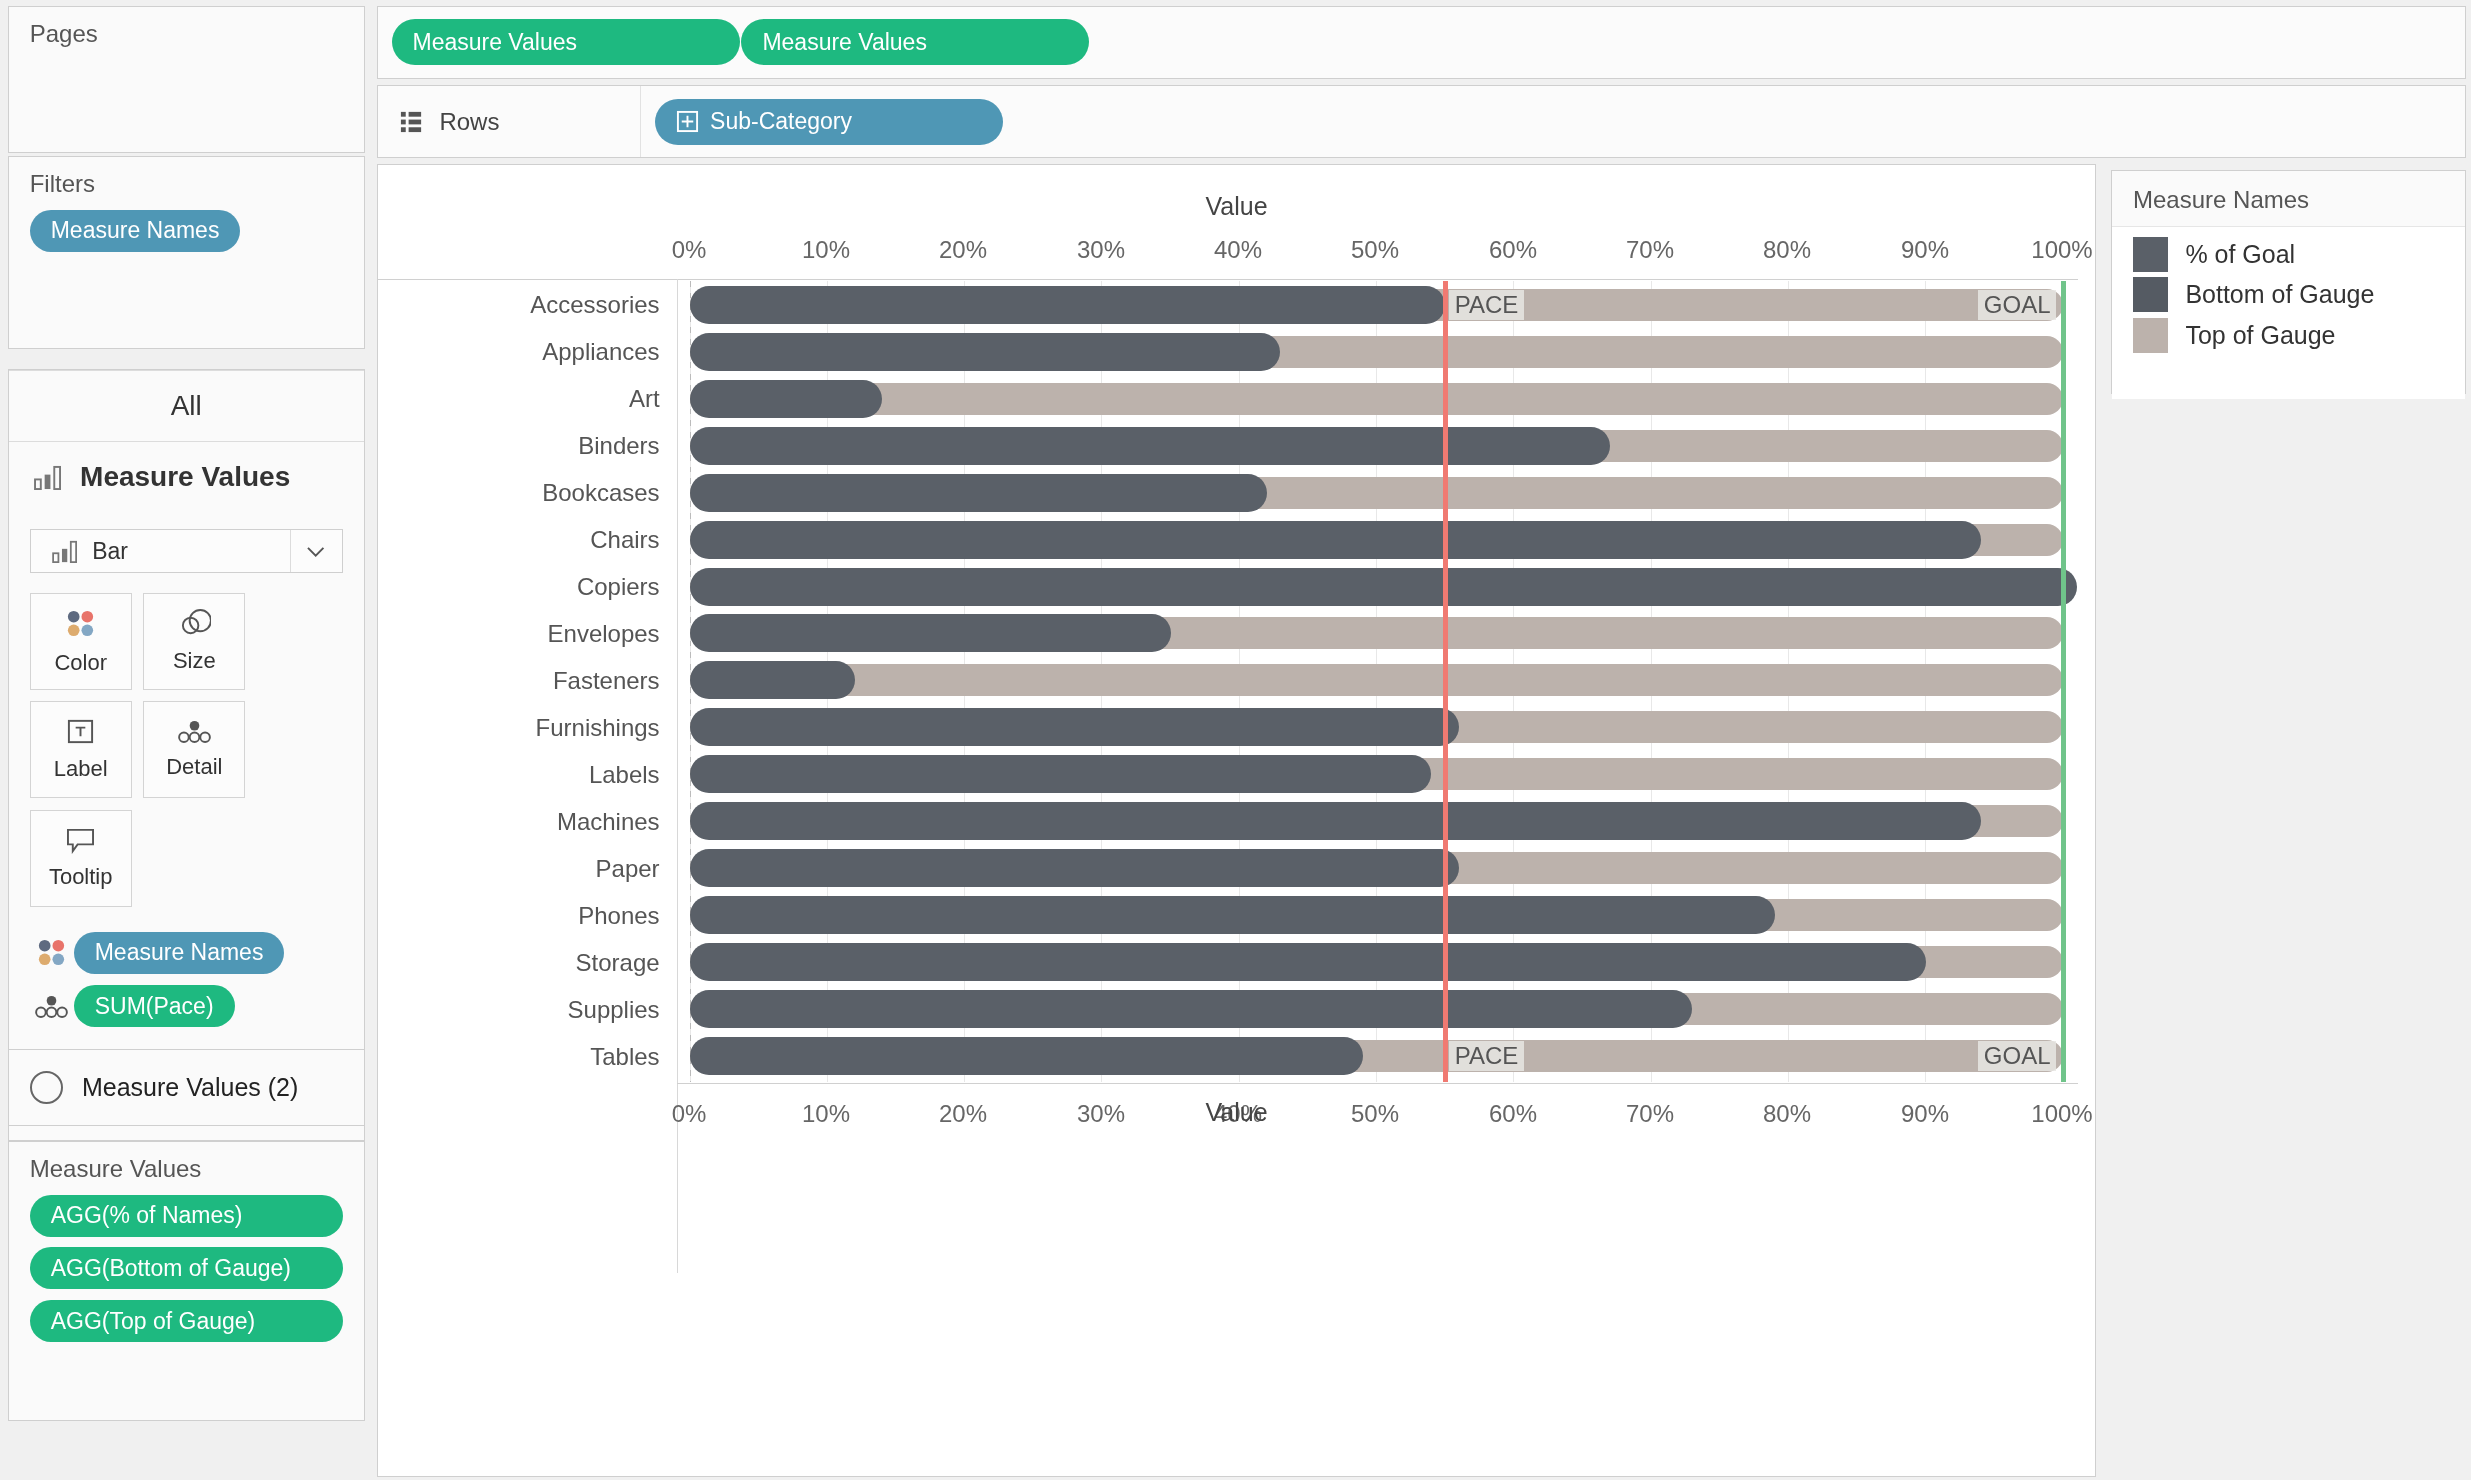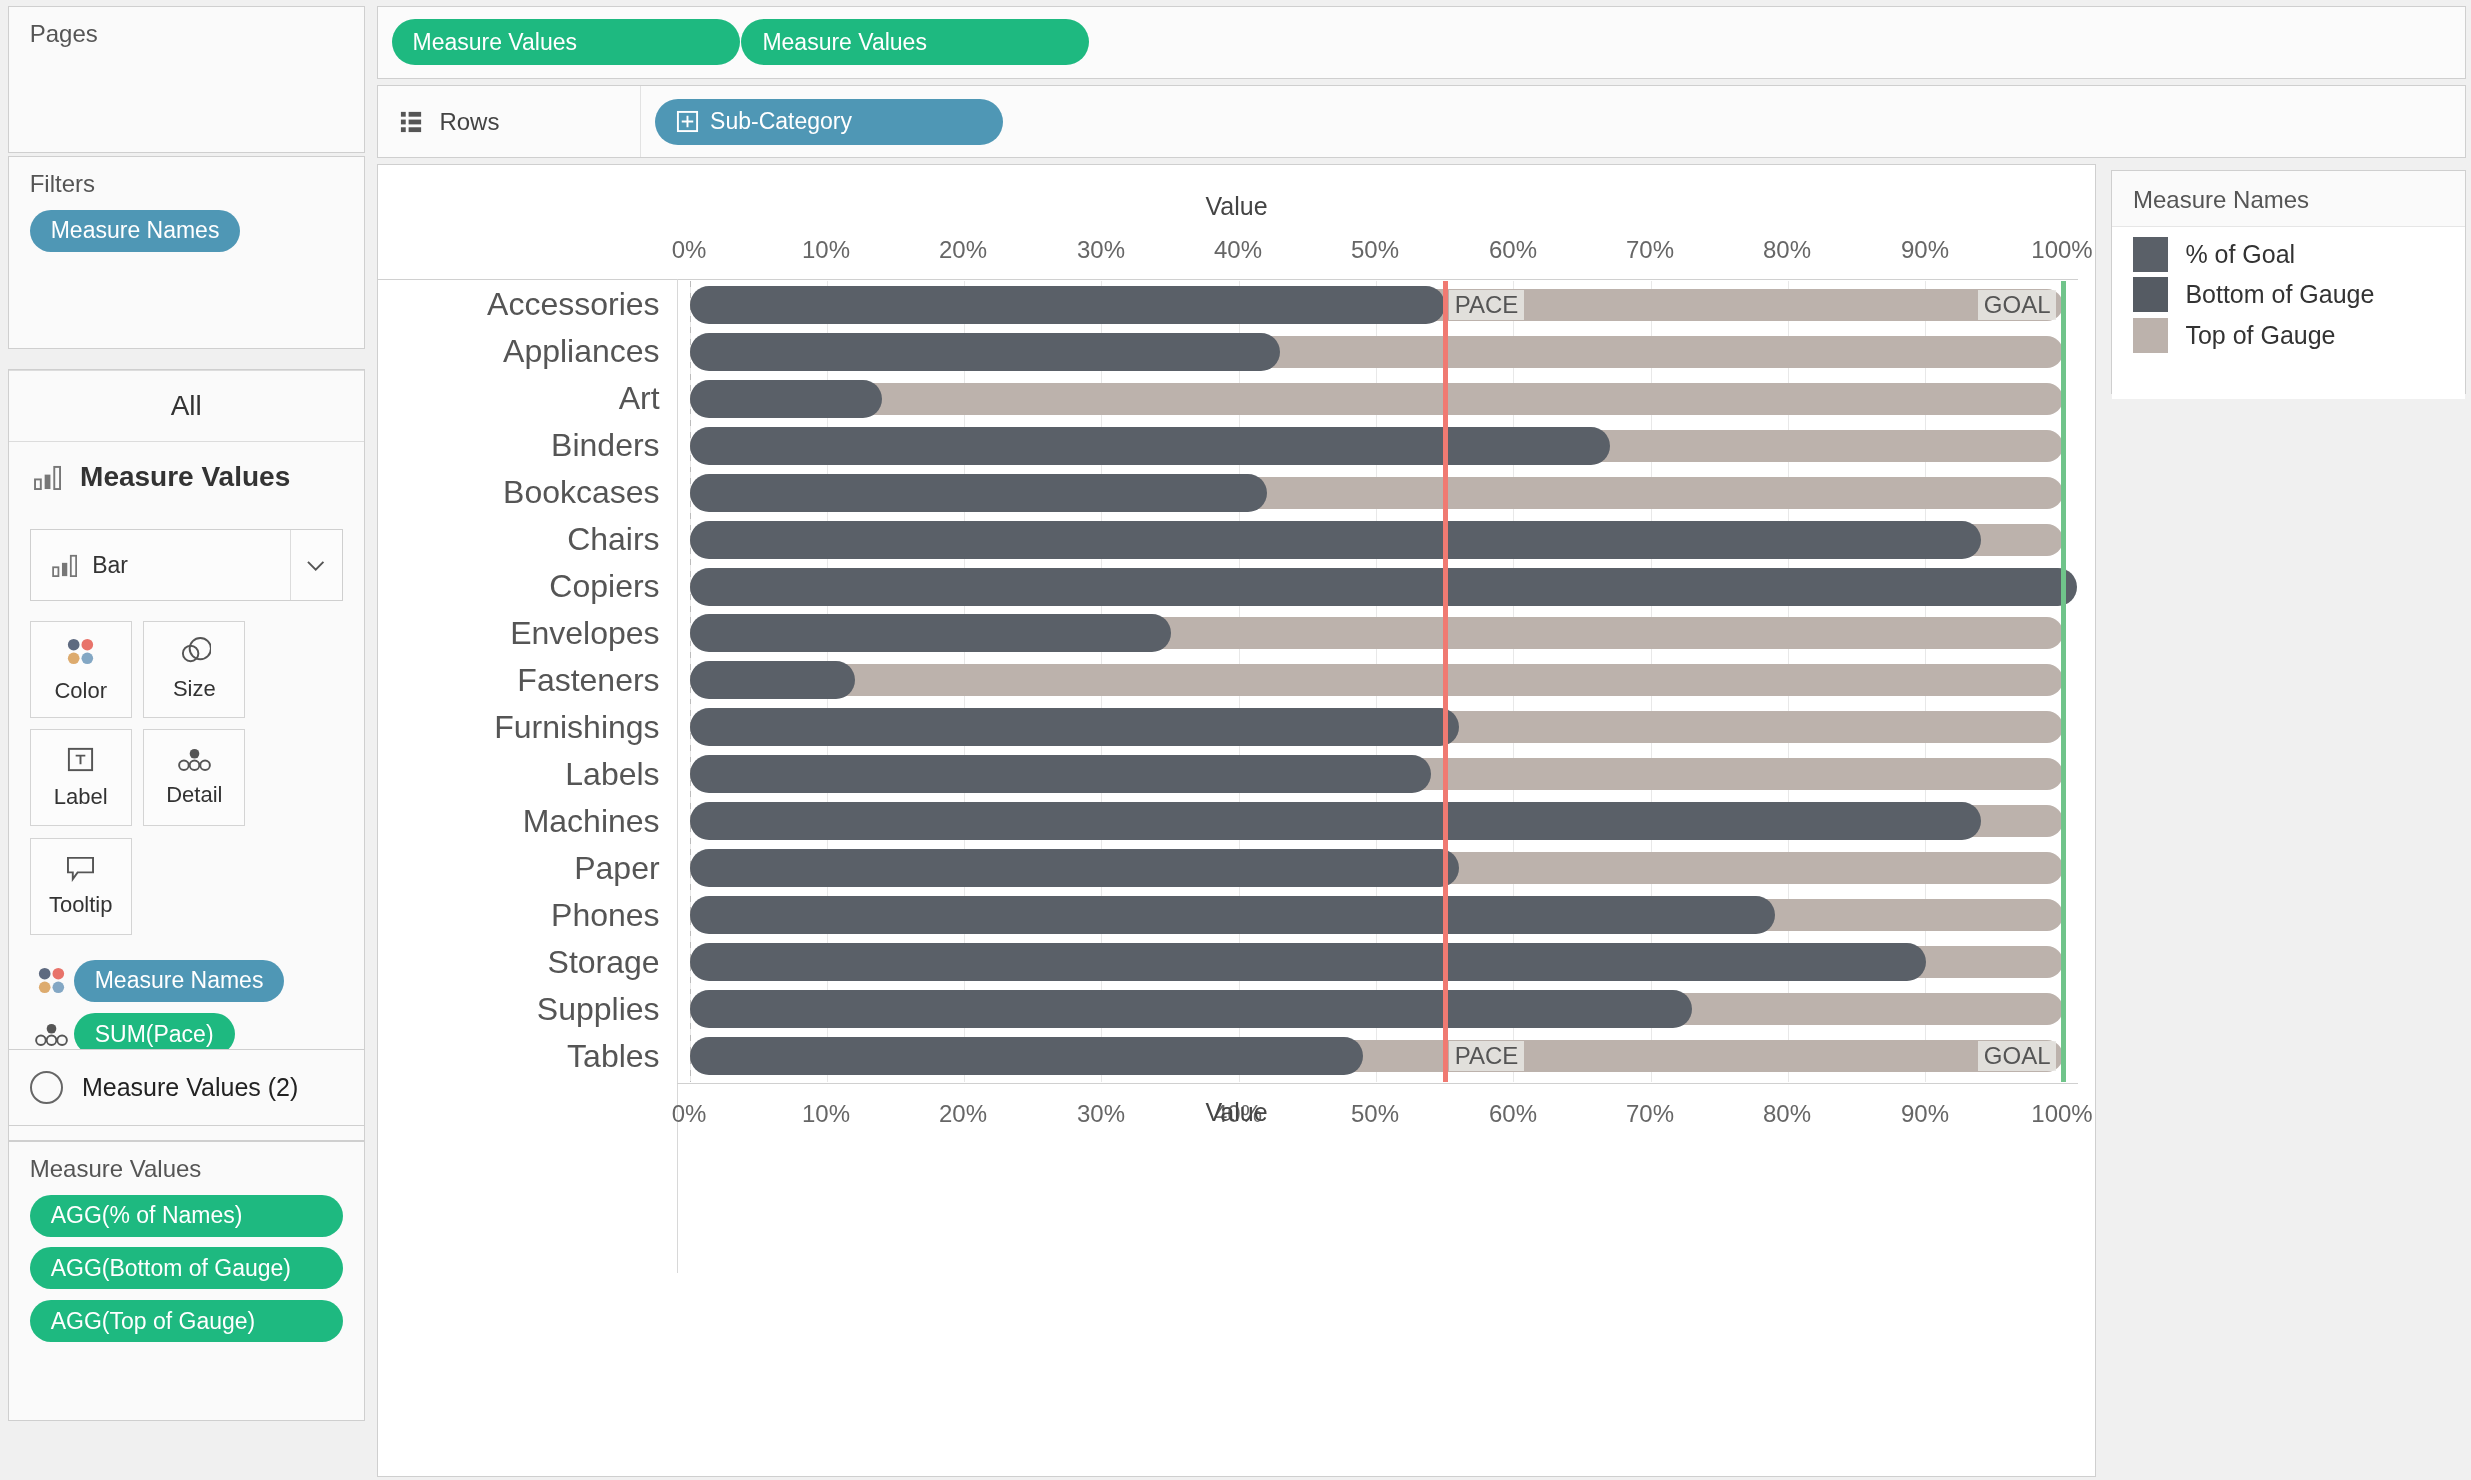--- a/index.html
+++ b/index.html
@@ -57,21 +57,21 @@
     height:71px;
     font-size:28px;
     color:#333;
   }
   .marks-row.all { justify-content:center; }
   .marks-row.mv  { justify-content:flex-start; padding-left:25px; font-weight:bold; }
   .marks-row .mi { margin-right:17.4px; display:inline-flex; }
 
   .mark-type {
     margin:17.4px 21px 0 21px;
-    height:72px;
+    height:44px;
     border:1px solid #cfcfcf;
     background:#fcfcfc;
     display:flex; align-items:center;
     font-size:23px; color:#333;
     position:relative;
   }
   .mark-type .mi { margin:0 13.5px 0 21px; display:inline-flex; }
   .mark-type .caret {
     position:absolute; right:0; top:0; bottom:0; width:52px;
     border-left:1px solid #dcdcdc;
@@ -124,21 +124,21 @@
                     font-size:25px; color:#444; }
   #axis-title-bot { position:absolute; left:0; right:0; top:933px; text-align:center;
                     font-size:25px; color:#444; }
 
   .tickrow { position:absolute; left:0; width:100%; height:33px; }
   .tick { position:absolute; transform:translateX(-50%); font-size:24px; color:#666; white-space:nowrap; }
 
   
   #rowlabels { position:absolute; left:0; top:116px; width:297px; }
   .rowlabel { height:47px; display:flex; align-items:center; justify-content:flex-end;
-              padding-right:15.4px; font-size:32px; color:#555; }
+              padding-right:15.4px; font-size:24px; color:#555; }
 
   #plot { position:absolute; left:299px; top:116px; right:17.4px; height:801px;
           border-left:1px solid #d8d8d8; }
   #plotinner { position:absolute; left:0; top:0; right:0; bottom:0; }
 
   .gridline { position:absolute; top:0; bottom:0; width:1px; background:#e8e8e8; }
   .zeroline { position:absolute; top:0; bottom:0; width:1.9px;
               background:repeating-linear-gradient(to bottom,#bbb 0 5.8px,transparent 5.8px 11.6px); }
   .paceline { position:absolute; top:0; bottom:0; width:4.8px; background:#f07a72; z-index:7; }
   .goalline { position:absolute; top:0; bottom:0; width:4.8px; background:#70c48a; z-index:7; }

